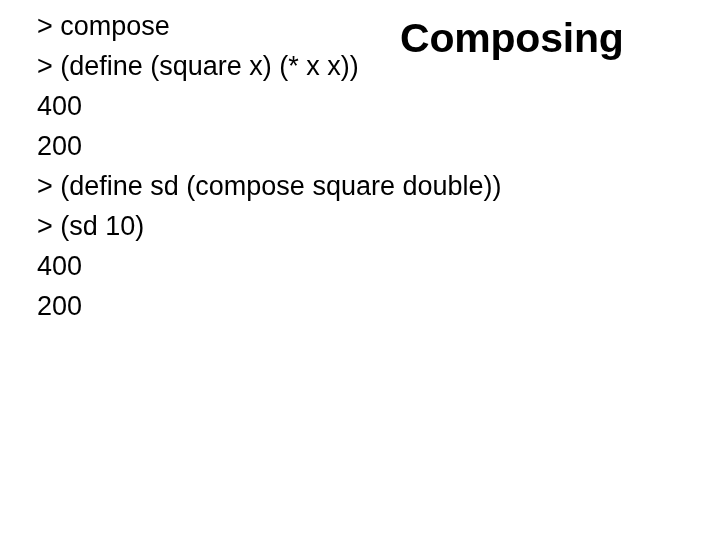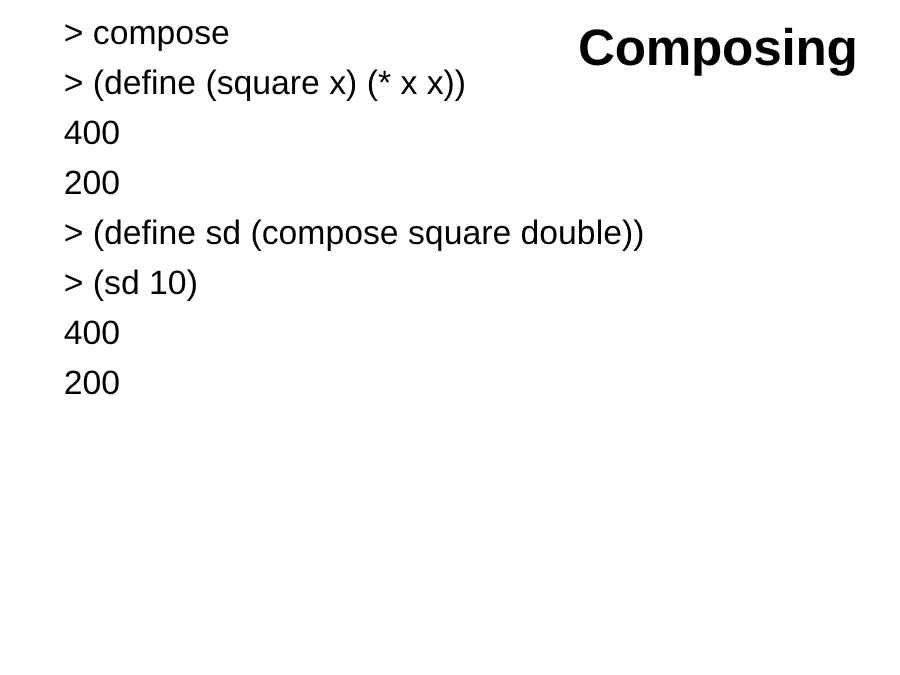--- a/index.html
+++ b/index.html
@@ -19,21 +19,21 @@
     background: #ffffff;
     overflow: hidden;
   }
 
   
   #title-block {
     position: absolute;
     left: 400px;
     top: 14px;
     width: 286px;
-    text-align: right;
+    text-align: left;
     color: #000000;
     font-size: 41px;
     font-weight: 600;
     line-height: 48px;
     letter-spacing: -0.2px;
   }
   #title-block .title-line {
     display: block;
     white-space: nowrap;
   }
@@ -46,21 +46,20 @@
     width: 470px;
     color: #000000;
     font-size: 27px;
     line-height: 40px;
     letter-spacing: 0px;
   }
   #repl-transcript .repl-line {
     display: block;
     white-space: pre;
     height: 40px;
-    margin-left: 14px;
   }
 </style>
 </head>
 <body>
 
 <div id="slide">
 
   <div id="title-block">
     <span class="title-line">Composing</span>
   </div>

